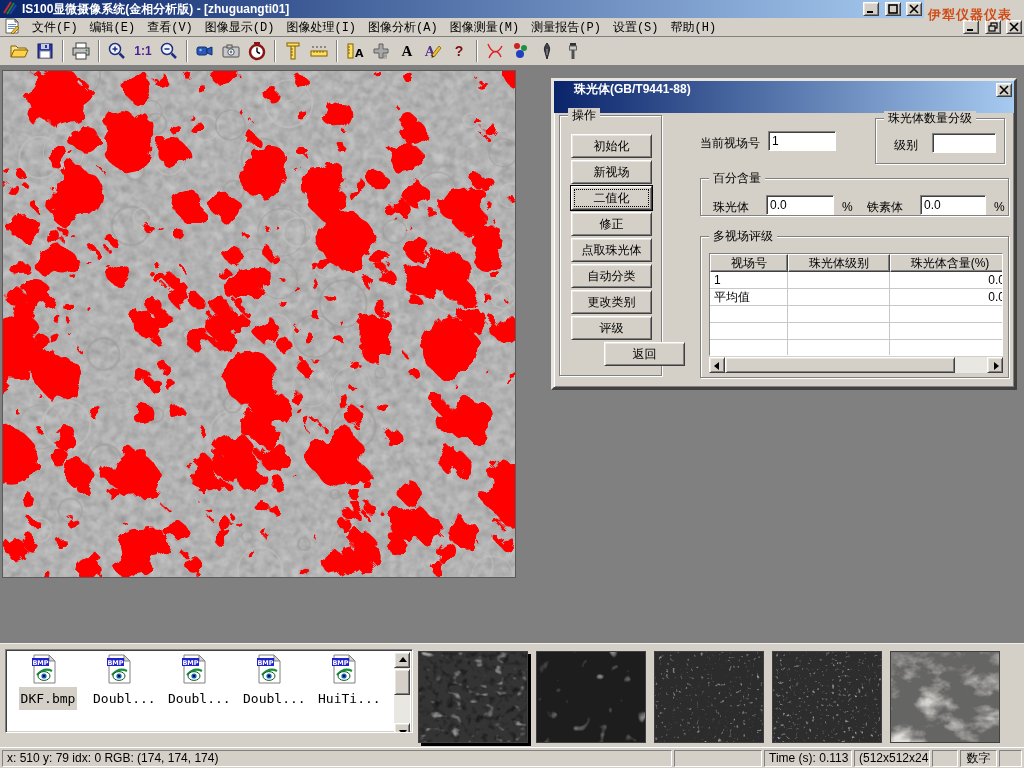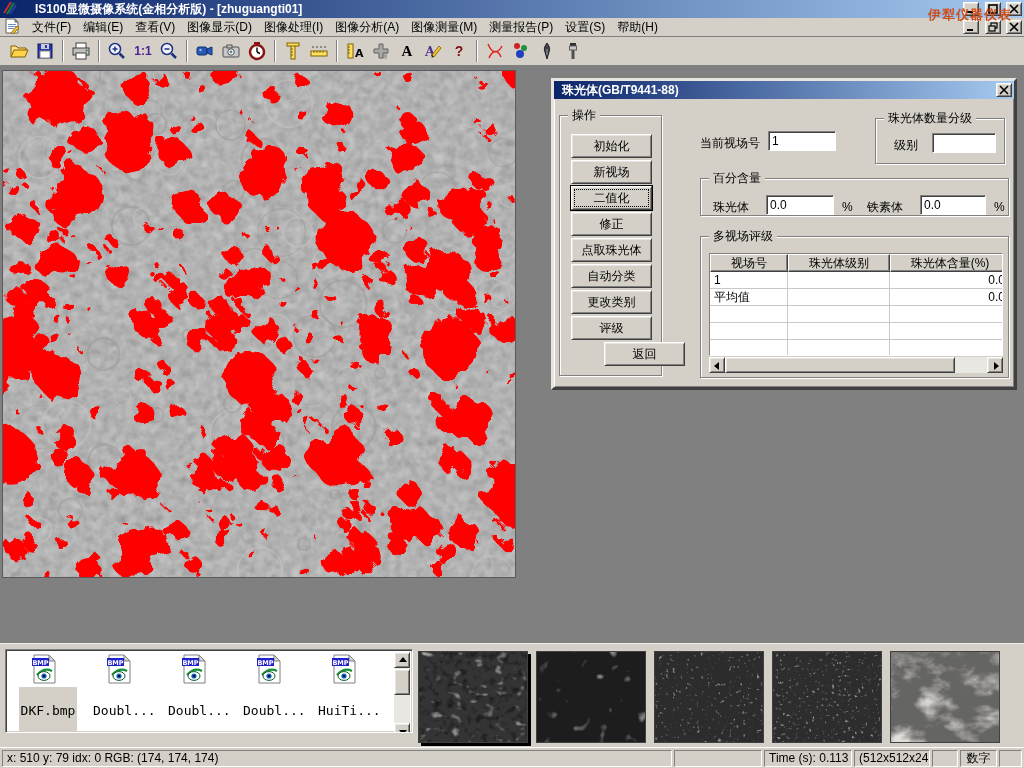--- a/index.html
+++ b/index.html
@@ -9,45 +9,45 @@
   
   .raised { border:1px solid; border-color:#ffffff #404040 #404040 #ffffff; box-shadow:inset 1px 1px 0 #e8e5de, inset -1px -1px 0 #808080; background:#d4d0c8; }
   .sunken { border:1px solid; border-color:#808080 #ffffff #ffffff #808080; box-shadow:inset 1px 1px 0 #404040, inset -1px -1px 0 #d4d0c8; }
   .groupbox { position:absolute; border:1px solid #808080; box-shadow:inset 1px 1px 0 #fff, 1px 1px 0 #fff; }
   .groupbox > .glabel { position:absolute; top:-8px; left:8px; background:#d4d0c8; padding:0 4px; line-height:14px; white-space:nowrap; }
   .field { position:absolute; background:#fff; border:1px solid; border-color:#808080 #fff #fff #808080; box-shadow:inset 1px 1px 0 #404040; font:12px "Liberation Sans","DejaVu Sans",sans-serif; padding:2px 3px; }
   .winbtn { width:16px; height:14px; position:relative; display:inline-block; vertical-align:top; margin-left:2px; }
   .winbtn svg { position:absolute; left:2px; top:1px; }
 
   
-  #titlebar { position:absolute; left:0; top:0; width:1024px; height:18px; background:linear-gradient(90deg,#0a246a,#a6caf0); display:flex; align-items:center; padding-left:2px;gap:13px; }
+  #titlebar { position:absolute; left:0; top:0; width:924px; height:18px; background:linear-gradient(90deg,#0a246a,#a6caf0); display:flex; align-items:center; padding-left:2px; }
   #titlebar .ttext { color:#fff; font-weight:bold; font-size:12px; margin-left:4px; white-space:nowrap; }
   #titlebar .tbtns { position:absolute; right:2px; top:2px; }
 
   
   #menubar { position:absolute; left:0; top:18px; width:1024px; height:19px; background:#d4d0c8; display:flex; align-items:center; border-bottom:1px solid #808080; }
   #menubar .docicon { margin:0 6px 0 4px; }
-  .menuitem { padding:2px 6px; white-space:nowrap; cursor:default; }
+  .menuitem { padding:2px 6px; white-space:nowrap; cursor:default;font-family:Liberation Mono, monospace; }
   #menubar .mbtns { position:absolute; right:2px; top:2px; }
 
   
   #toolbar { position:absolute; left:0; top:37px; width:1024px; height:29px; background:#d4d0c8; display:flex; align-items:center; padding-left:6px; border-bottom:1px solid #808080; }
   .tbtn { width:26px; height:24px; display:flex; align-items:center; justify-content:center; }
   .tsep { width:2px; height:22px; margin:0 4px; border-left:1px solid #808080; border-right:1px solid #fff; }
   .tglyph { font-weight:bold; color:#4c1d95; font-size:12px; }
   .tglyph.black { color:#000; font-size:15px; font-family:"Liberation Serif","DejaVu Serif",serif; }
   .tglyph.help { color:#7a1010; font-size:14px; }
 
   
   #workspace { position:absolute; left:0; top:66px; width:1024px; height:577px; background:#808080; }
   #metalimg { position:absolute; left:2px; top:4px; width:514px; height:508px; border:1px solid #5a5a5a; }
 
   
   #dialog { position:absolute; left:551px; top:12px; width:466px; height:312px; background:#d4d0c8; border:3px solid; border-color:#e8e5de #404040 #404040 #e8e5de; box-shadow:inset 1px 1px 0 #fff, inset -1px -1px 0 #808080; }
-  #dlg-title { position:absolute; left:0; top:0; right:0; height:18px; background:linear-gradient(90deg,#0a246a,#a6caf0); color:#fff; font-weight:bold; display:flex; align-items:center; padding-left:8px; }
+  #dlg-title { position:absolute; left:0; top:0; right:0; height:32px; background:linear-gradient(90deg,#0a246a,#a6caf0); color:#fff; font-weight:bold; display:flex; align-items:flex-start; padding-left:20px; }
   #dlg-close { position:absolute; right:2px; top:2px; }
   .dlg-label { position:absolute; white-space:nowrap; line-height:16px; }
   .opbtn { position:absolute; left:11px; width:81px; height:24px; text-align:center; line-height:22px; background:#d4d0c8; border:1px solid; border-color:#ffffff #404040 #404040 #ffffff; box-shadow:inset 1px 1px 0 #e8e5de, inset -1px -1px 0 #808080; cursor:default; }
   .opbtn.default { box-shadow:0 0 0 1px #000, inset 1px 1px 0 #e8e5de, inset -1px -1px 0 #808080; outline:1px dotted #000; outline-offset:-4px; }
 
   
   #tablewrap { position:absolute; left:8px; top:16px; width:294px; height:103px; background:#fff; overflow:hidden; border:1px solid; border-color:#808080 #fff #fff #808080; }
   .trow { display:flex; width:370px; height:17px; }
   .trow.hdr { height:18px; }
   .tcell { flex:none; height:100%; border-right:1px solid #c8c8c8; border-bottom:1px solid #c8c8c8; font-size:12px; line-height:16px; padding:0 4px; overflow:hidden; white-space:nowrap; }
@@ -62,21 +62,21 @@
   .arr { position:absolute; left:5px; top:5px; width:0; height:0; }
   .arr.left { border-top:4px solid transparent; border-bottom:4px solid transparent; border-right:5px solid #000; left:4px; top:4px; }
   .arr.right { border-top:4px solid transparent; border-bottom:4px solid transparent; border-left:5px solid #000; left:6px; top:4px; }
   .arr.up { border-left:4px solid transparent; border-right:4px solid transparent; border-bottom:5px solid #000; left:4px; top:4px; }
   .arr.down { border-left:4px solid transparent; border-right:4px solid transparent; border-top:5px solid #000; left:4px; top:6px; }
 
   
   #bottompanel { position:absolute; left:0; top:643px; width:1024px; height:104px; background:#d4d0c8; border-top:1px solid #f0eee8; }
   #filelist { position:absolute; left:5px; top:5px; width:408px; height:84px; background:#fff; overflow:hidden; }
   .fitem { position:absolute; width:72px; text-align:center; }
-  .fitem .fname { display:inline-block; font:13px "DejaVu Sans Mono","Liberation Mono",monospace; padding:16px 2px; white-space:nowrap;margin-left:8px; }
+  .fitem .fname { display:inline-block; font:13px "DejaVu Sans Mono","Liberation Mono",monospace; padding:4px 2px; white-space:nowrap;margin-left:8px; }
   .fitem.sel .fname { background:#d4d0c8; }
   #flscroll { position:absolute; right:2px; top:2px; width:16px; height:87px; background:#e9e7e1; }
   #flscroll .sb-btn { position:absolute; left:0; }
   .thumb { position:absolute; top:7px; width:110px; height:92px; border:1px solid #404040; background:#999; }
   .thumb.sel { box-shadow:3px 3px 0 #000; }
   .thumb svg { display:block; width:100%; height:100%; }
 
   
   #statusbar { position:absolute; left:0; top:747px; width:1024px; height:21px; background:#d4d0c8; border-top:1px solid #fff; }
   .spanel { position:absolute; top:2px; height:17px; border:1px solid; border-color:#808080 #fff #fff #808080; font-size:12px; line-height:15px; padding:0 4px; white-space:nowrap; overflow:hidden; }

